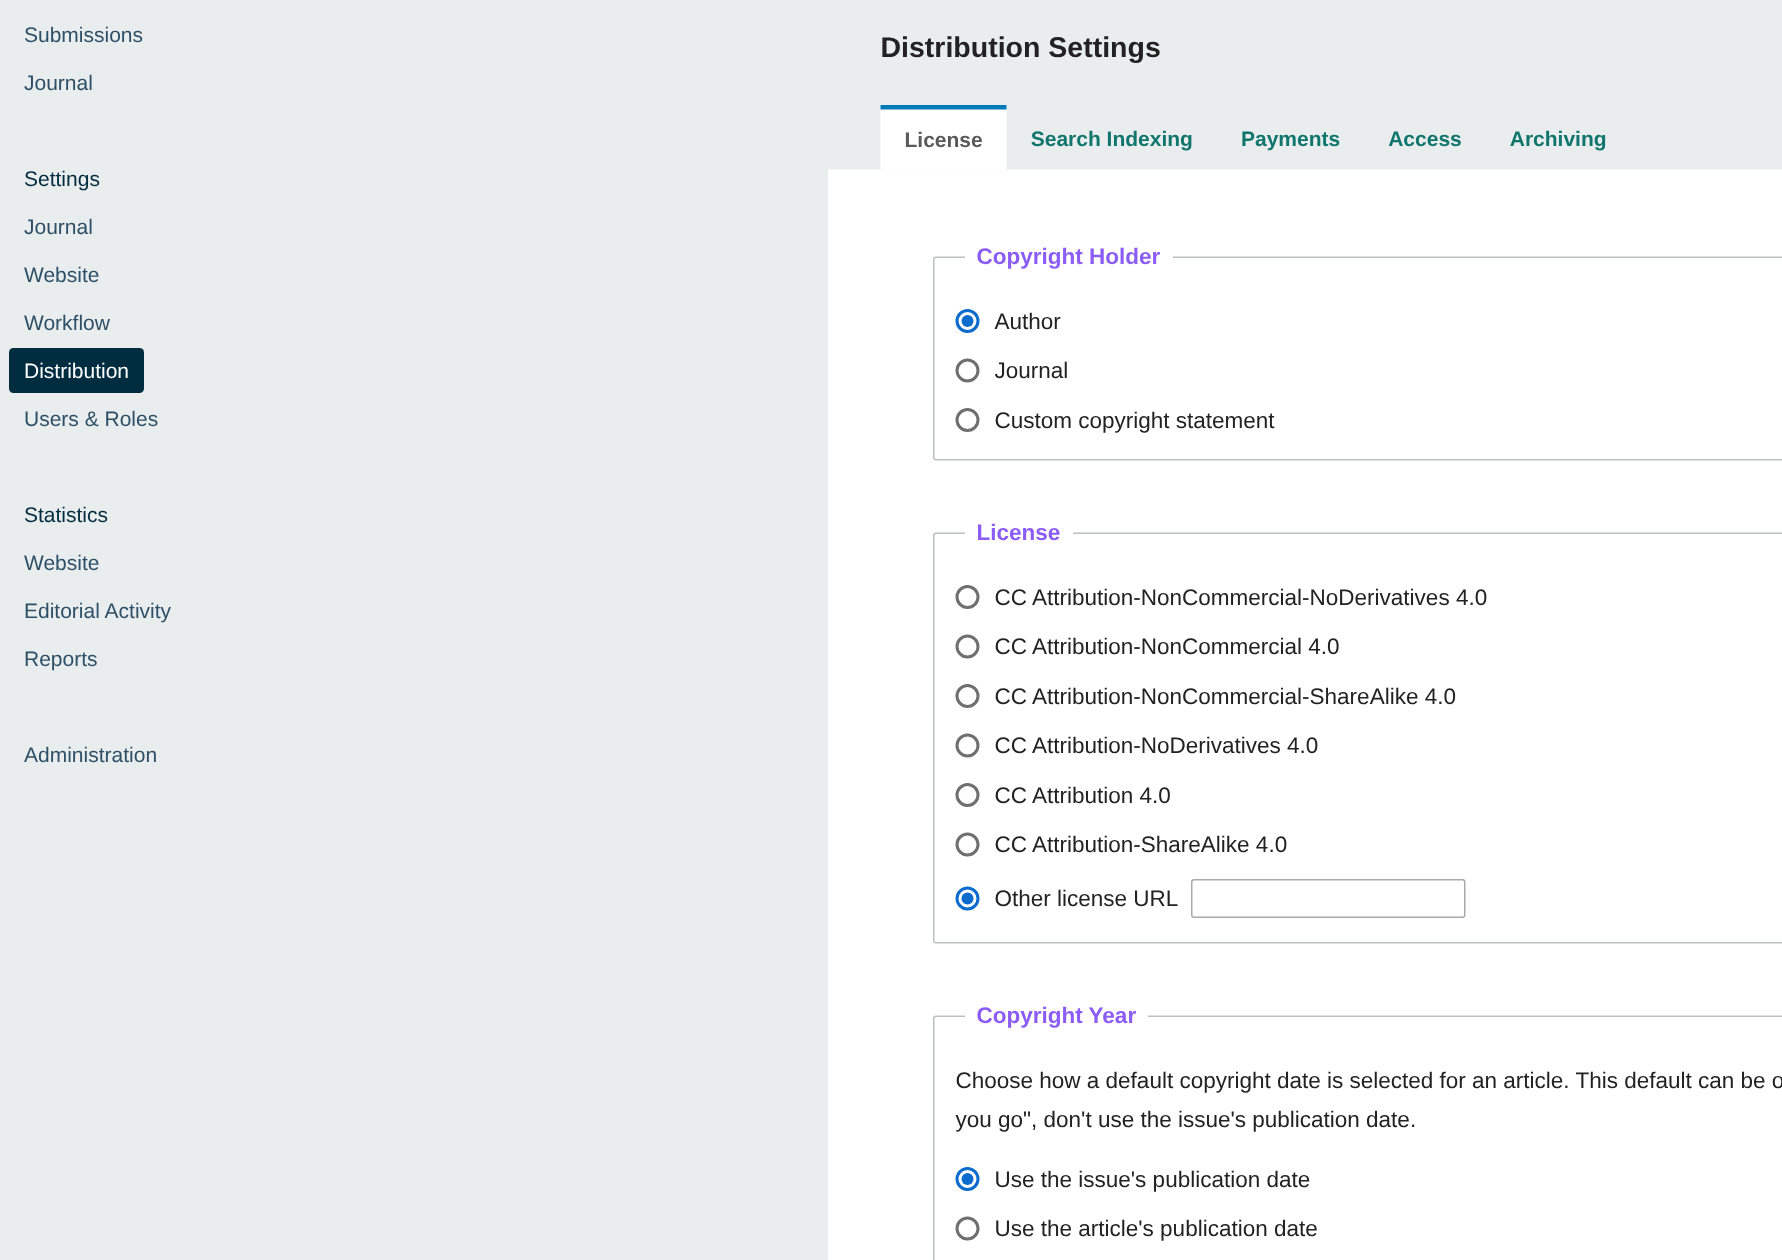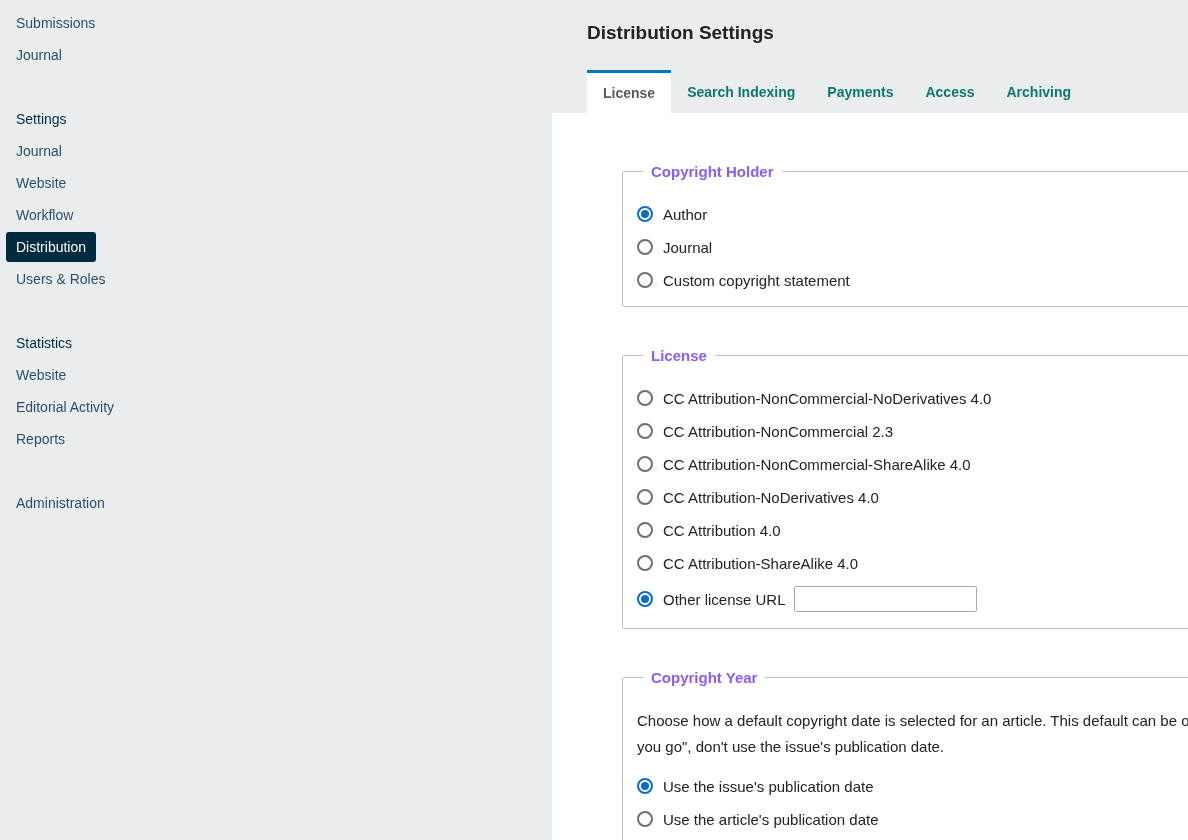--- a/index.html
+++ b/index.html
@@ -164,21 +164,21 @@
     </fieldset>
 
     <fieldset class="group">
       <legend>License</legend>
       <div class="opt">
         <span class="radio"></span>
         <span class="opt-label">CC Attribution-NonCommercial-NoDerivatives 4.0</span>
       </div>
       <div class="opt">
         <span class="radio"></span>
-        <span class="opt-label">CC Attribution-NonCommercial 2.3</span>
+        <span class="opt-label">CC Attribution-NonCommercial 4.0</span>
       </div>
       <div class="opt">
         <span class="radio"></span>
         <span class="opt-label">CC Attribution-NonCommercial-ShareAlike 4.0</span>
       </div>
       <div class="opt">
         <span class="radio"></span>
         <span class="opt-label">CC Attribution-NoDerivatives 4.0</span>
       </div>
       <div class="opt">

